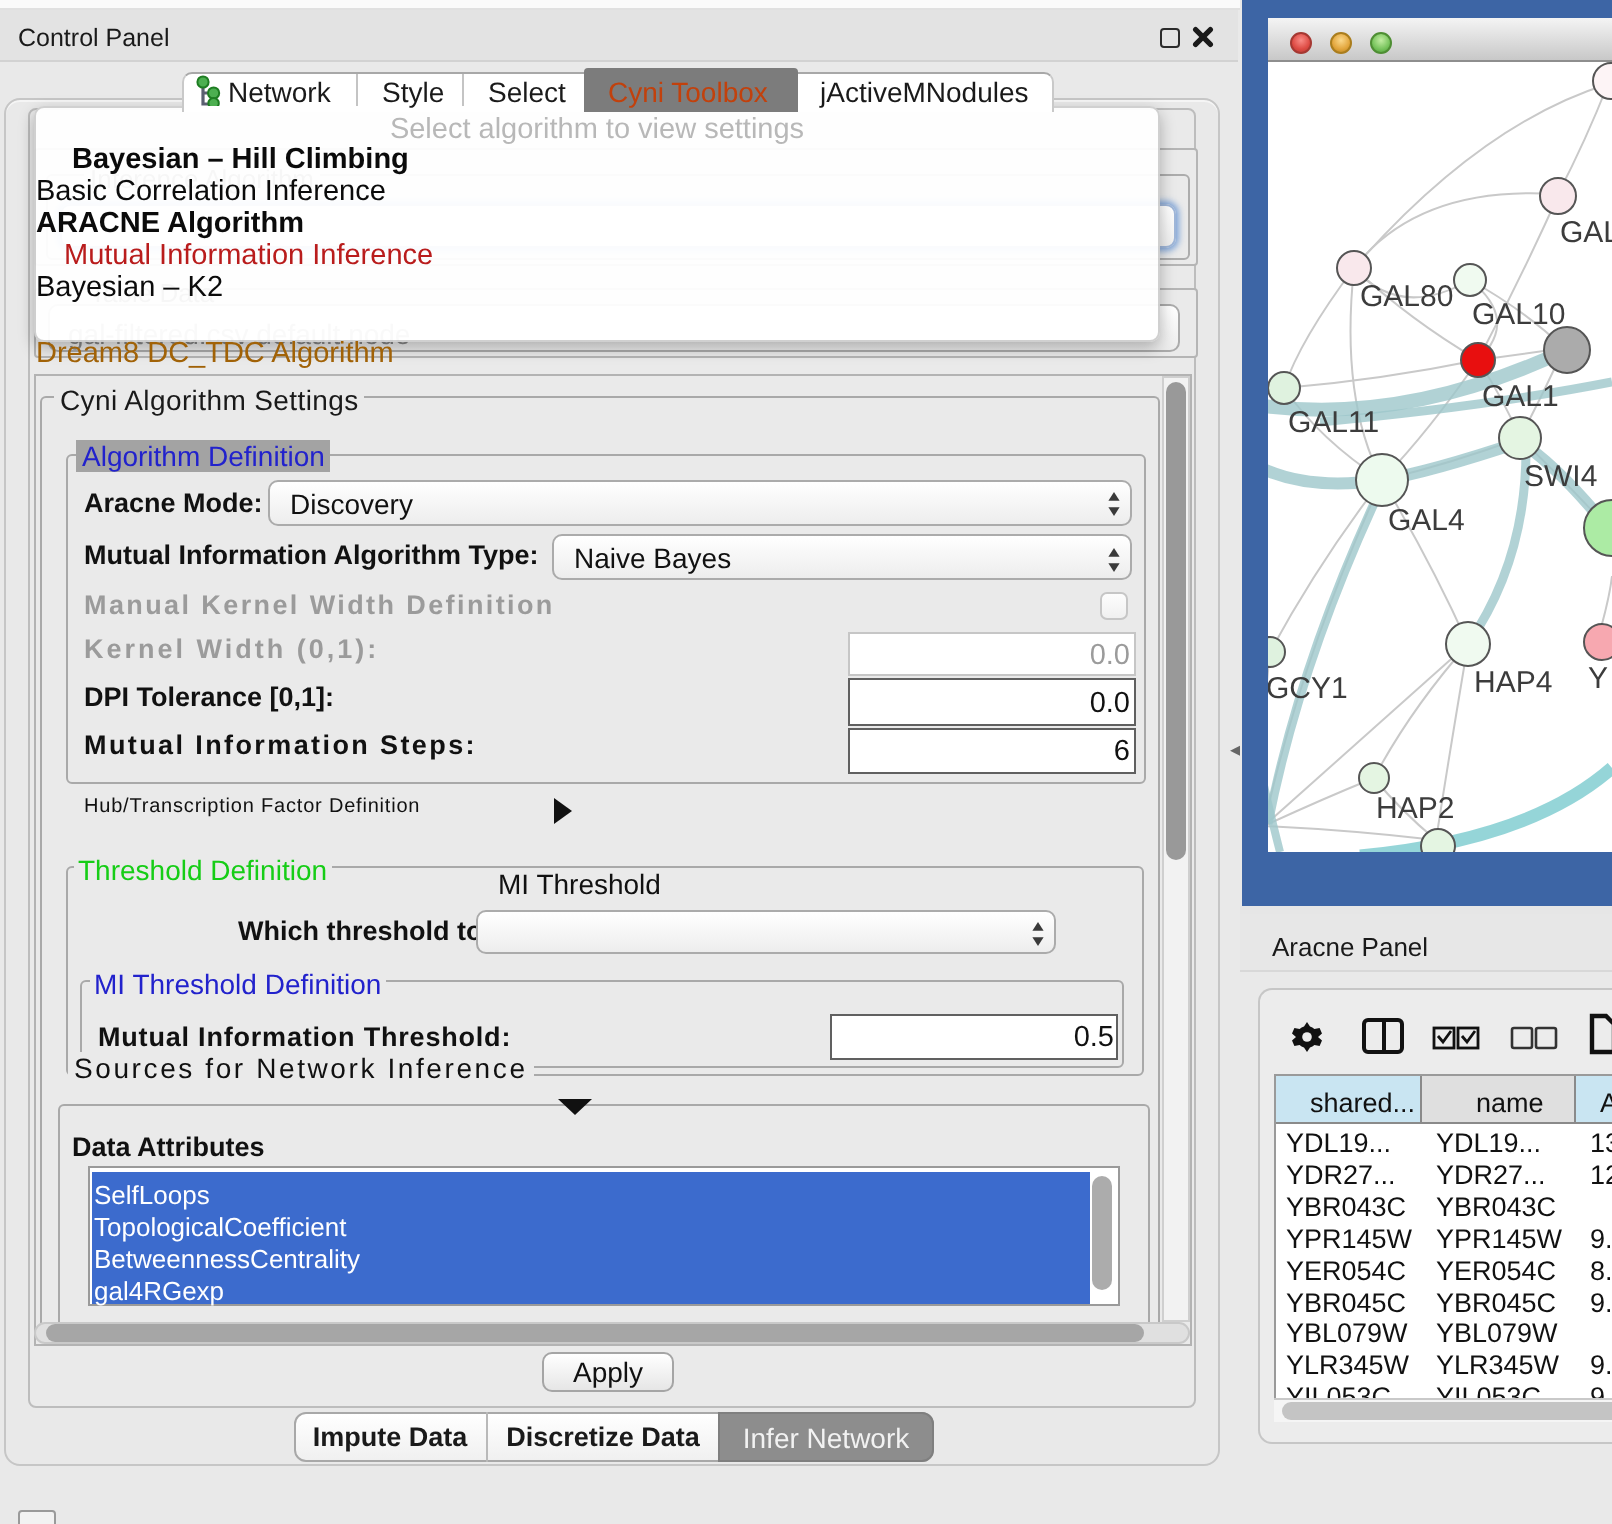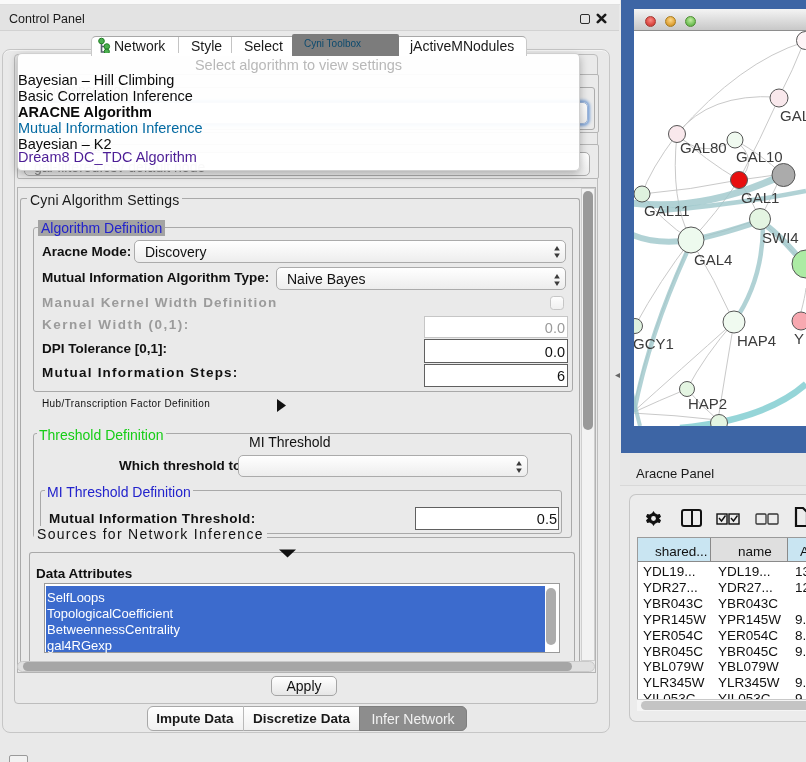--- a/index.html
+++ b/index.html
@@ -29,35 +29,35 @@
 <div class="abs" style="left:42px;top:82px;font-size:13px;color:#555;background:#EAEAEA;padding:0 3px;">Inference Algorithm</div>
 <div class="abs" style="left:30px;top:102px;width:558px;height:22px;background:linear-gradient(#FFFFFF,#EFEFEF);border:1px solid #9FB6D8;border-radius:5px;box-shadow:0 0 3px 1.5px rgba(90,140,210,0.75);"></div>
 
 <div class="abs" style="left:17px;top:144px;width:582px;height:35px;background:#EAEAEA;border:1px solid #B5B5B5;border-radius:2px;"></div>
 <div class="abs" style="left:42px;top:139px;font-size:13px;color:#555;background:#EAEAEA;padding:0 3px;">Table Data</div>
 <div class="abs" style="left:24px;top:152px;width:566px;height:24px;background:linear-gradient(#FFFFFF,#ECECEC);border:1px solid #ABABAB;border-radius:5px;"></div>
 <div class="abs" style="left:34px;top:159px;font-size:14px;color:#8A8A8A;">gal-filtered.csv default node</div>
 
 <div class="abs" style="left:17px;top:53px;width:563px;height:118px;background:rgba(255,255,255,0.95);border:1px solid rgba(120,120,120,0.35);border-radius:5px;box-shadow:0 3px 8px rgba(0,0,0,0.28);"></div>
 <div class="abs" style="left:17px;top:56.5px;width:563px;text-align:center;font-size:14.5px;color:#B8B8B8;">Select algorithm to view settings</div>
-<div class="abs" style="left:18px;top:71.6px;font-size:14.5px;color:#0b0b0b;">Bayesian – Hill Climbing</div>
+<div class="abs" style="left:36px;top:71.6px;font-size:14.5px;color:#0b0b0b;font-weight:bold;">Bayesian – Hill Climbing</div>
 <div class="abs" style="left:18px;top:87.8px;font-size:14.5px;color:#0b0b0b;">Basic Correlation Inference</div>
 <div class="abs b" style="left:18px;top:104px;font-size:14.5px;color:#0b0b0b;">ARACNE Algorithm</div>
-<div class="abs" style="left:18px;top:120.2px;font-size:14.5px;color:#0369a1;">Mutual Information Inference</div>
+<div class="abs" style="left:18px;top:120.2px;font-size:14.5px;color:#b91c1c;padding-left:14px;">Mutual Information Inference</div>
 <div class="abs" style="left:18px;top:136.4px;font-size:14.5px;color:#0b0b0b;">Bayesian – K2</div>
-<div class="abs" style="left:18px;top:149px;font-size:14.5px;color:#4c1d95;">Dream8 DC_TDC Algorithm</div>
+<div class="abs" style="left:18px;top:169px;font-size:14.5px;color:#a16207;">Dream8 DC_TDC Algorithm</div>
 
 <div class="abs" style="left:91px;top:36px;width:436px;height:20px;background:#FFFFFF;border:1px solid #C9C9C9;border-top:1px solid #A8A8A8;border-bottom:none;border-radius:5px 5px 0 0;"></div>
 <div class="abs" style="left:178px;top:37px;width:1px;height:16px;background:#C4C4C4;"></div>
 <div class="abs" style="left:231px;top:37px;width:1px;height:16px;background:#C4C4C4;"></div>
 <div class="abs" style="left:292px;top:34px;width:107px;height:22px;background:#7C7C7C;border-radius:2px 2px 0 0;"></div>
 <div class="abs" style="left:114px;top:38px;font-size:14px;color:#1a1a1a;">Network</div>
 <div class="abs" style="left:191px;top:38px;font-size:14px;color:#1a1a1a;">Style</div>
 <div class="abs" style="left:244px;top:38px;font-size:14px;color:#1a1a1a;">Select</div>
-<div class="abs" style="left:304px;top:38px;font-size:10px;color:#0c4a6e;">Cyni Toolbox</div>
+<div class="abs" style="left:304px;top:38px;font-size:14px;color:#c2410c;">Cyni Toolbox</div>
 <div class="abs" style="left:410px;top:38px;font-size:14px;color:#1a1a1a;">jActiveMNodules</div>
 <svg class="abs" style="left:97px;top:37px;" width="14" height="16" viewBox="0 0 14 16">
   <path d="M4.5 4 L4.5 15 L10 15 M4.5 9.5 L9.5 9.5" stroke="#5A5F70" stroke-width="1.6" fill="none"></path>
   <circle cx="4.5" cy="4" r="2.8" fill="#4CAF50" stroke="#1E7D22" stroke-width="1"></circle>
   <circle cx="9.8" cy="9.5" r="2.8" fill="#4CAF50" stroke="#1E7D22" stroke-width="1"></circle>
   <circle cx="9.8" cy="14.6" r="2.6" fill="#4CAF50" stroke="#1E7D22" stroke-width="1"></circle>
 </svg>
 
 <div class="abs" style="left:17px;top:187px;width:579px;height:486px;border:1px solid #B3B3B3;"></div>
 

